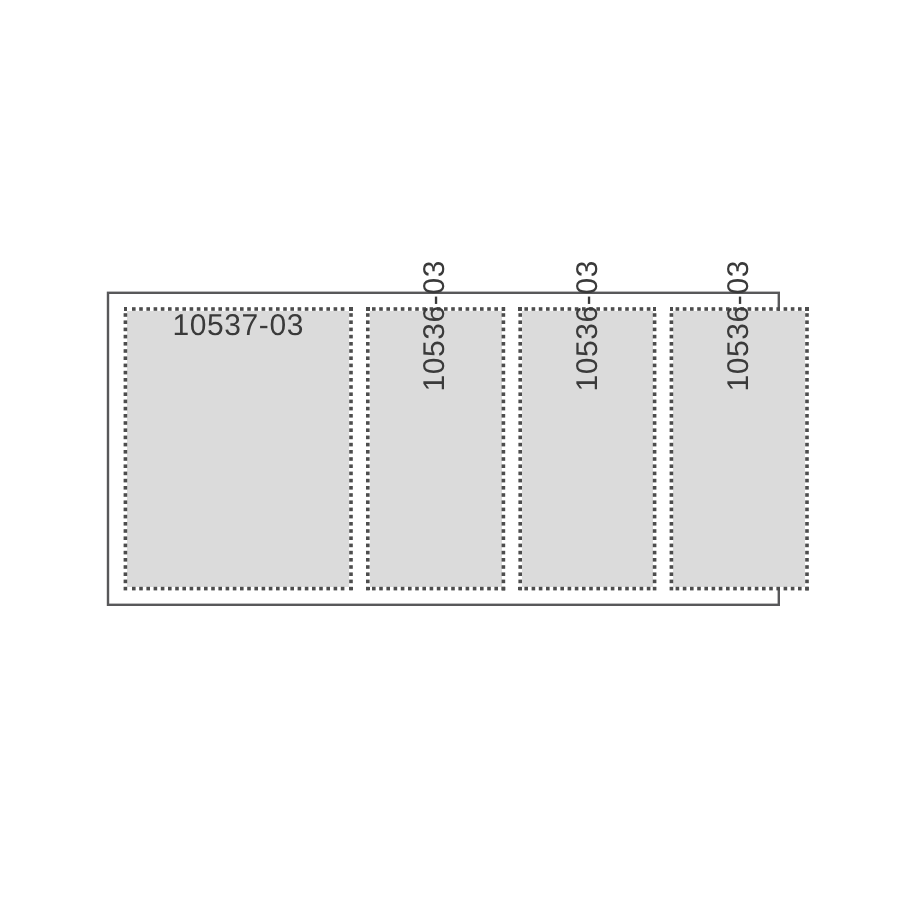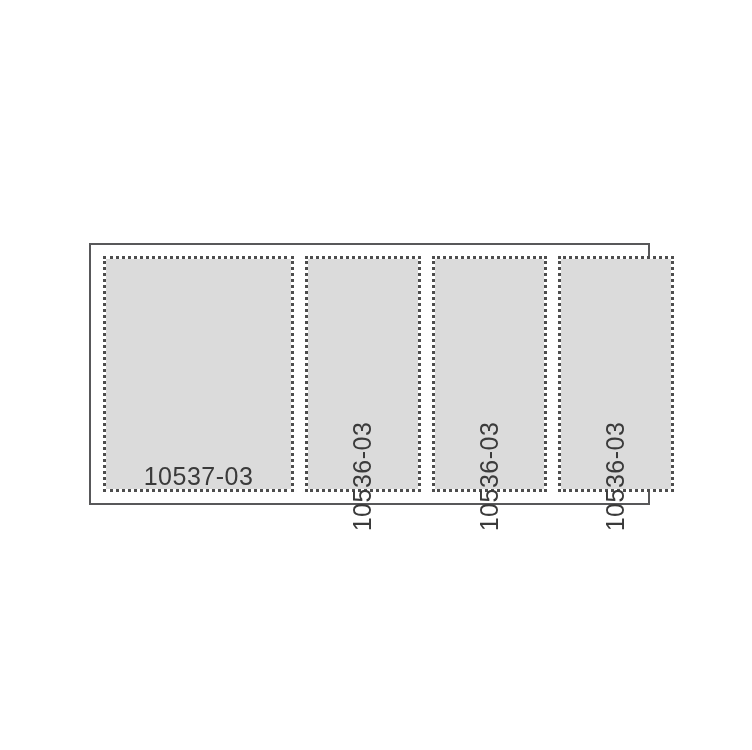--- a/index.html
+++ b/index.html
@@ -31,21 +31,21 @@
     align-items: stretch;
     gap: 11px;
     padding: 11px 12px;
   }
   .panel {
     box-sizing: border-box;
     border: 3px dotted #4d4d4d;
     background: #dbdbdb;
     background-clip: padding-box;
     display: flex;
-    align-items: flex-end;
+    align-items: flex-start;
     justify-content: center;
     overflow: visible;
   }
   .panel--wide {
     flex: 0 0 191px;
   }
   .panel--narrow {
     flex: 1 1 0;
   }
   .panel-label {

